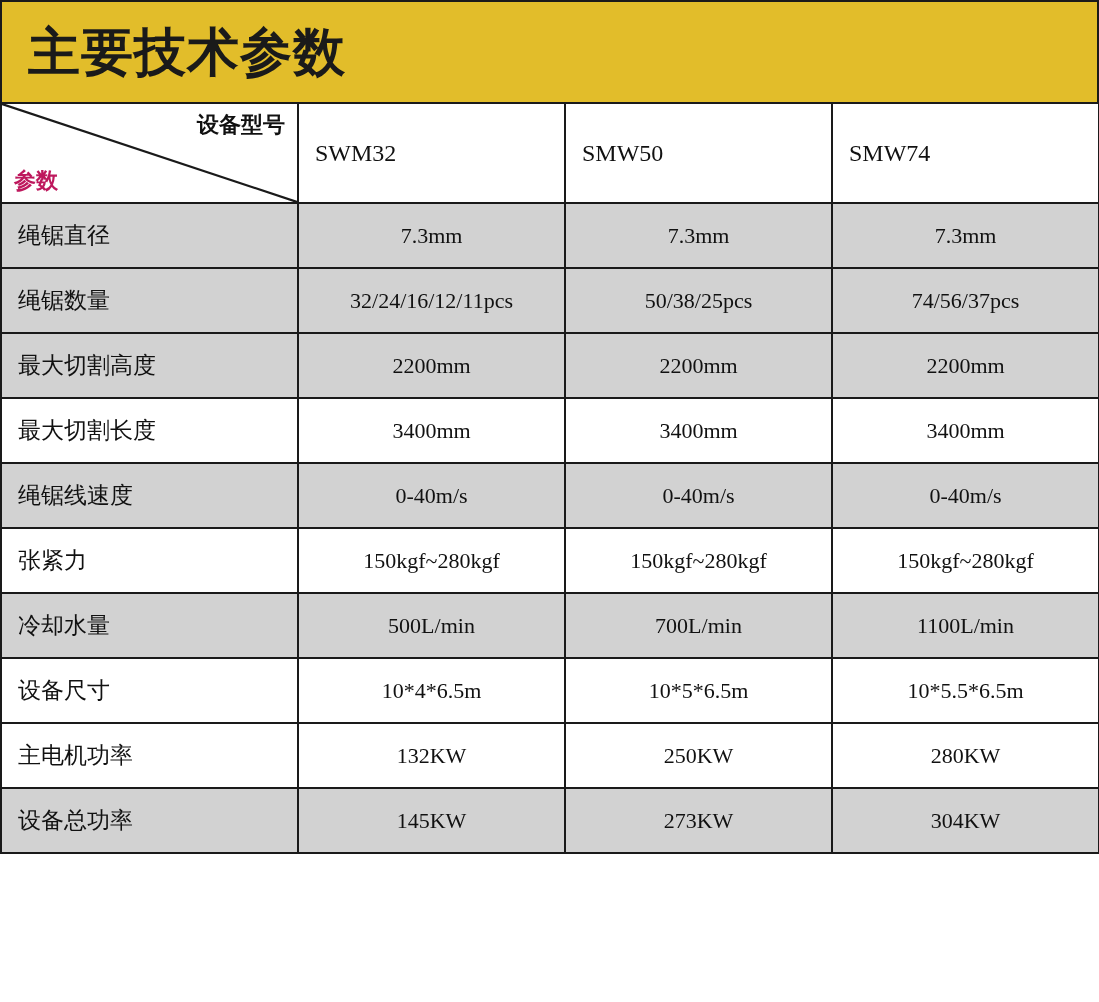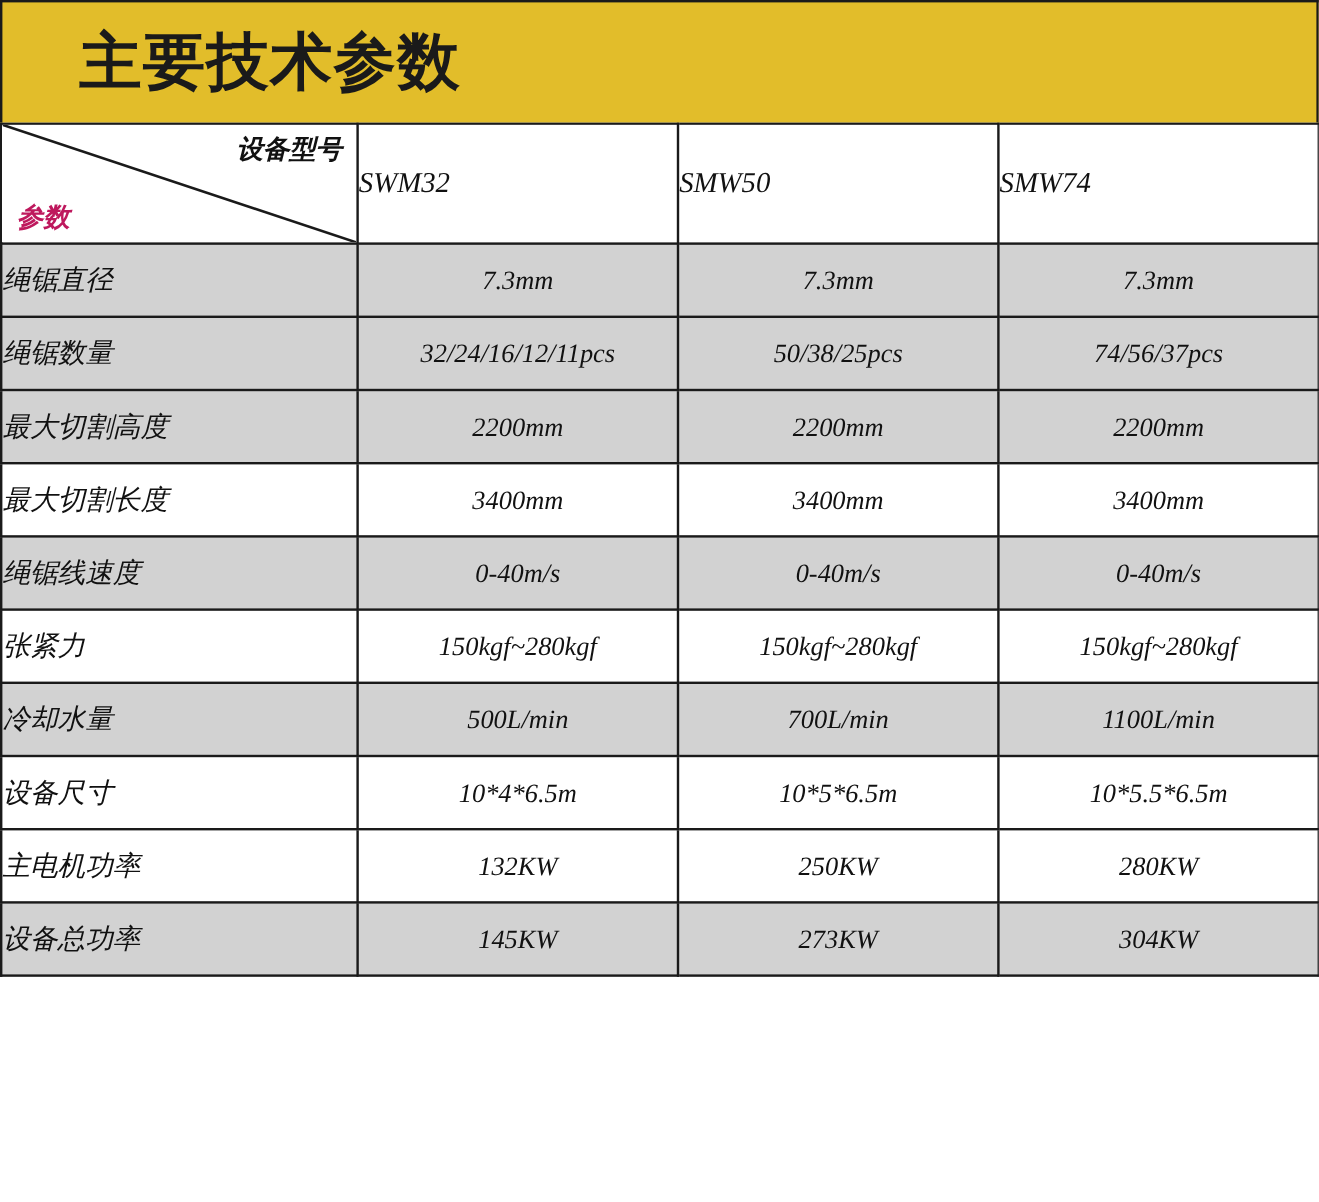--- a/index.html
+++ b/index.html
@@ -31,36 +31,34 @@
     align-items: center;
   }
   .title-text {
     font-family: "DejaVu Sans", "Liberation Sans", sans-serif;
     font-weight: bold;
     font-size: 52px;
     line-height: 1;
     color: #1a1a1a;
     padding-left: 26px;
     letter-spacing: 1px;
-    margin-left: 38px;
   }
   
   table.spec {
     border-collapse: collapse;
     width: 1099px;
     table-layout: fixed;
   }
   table.spec col.c-param { width: 297px; }
   table.spec col.c-model { width: 267px; }
   table.spec td, table.spec th {
     border: 2px solid #1a1a1a;
     box-sizing: border-box;
-    padding: 0;
+    padding: 16px;
     color: #111111;
-    font-style: italic;
   }
   
   .hdr-corner {
     position: relative;
     height: 100px;
     background: #ffffff;
     overflow: hidden;
   }
   .hdr-corner .diag {
     position: absolute;

